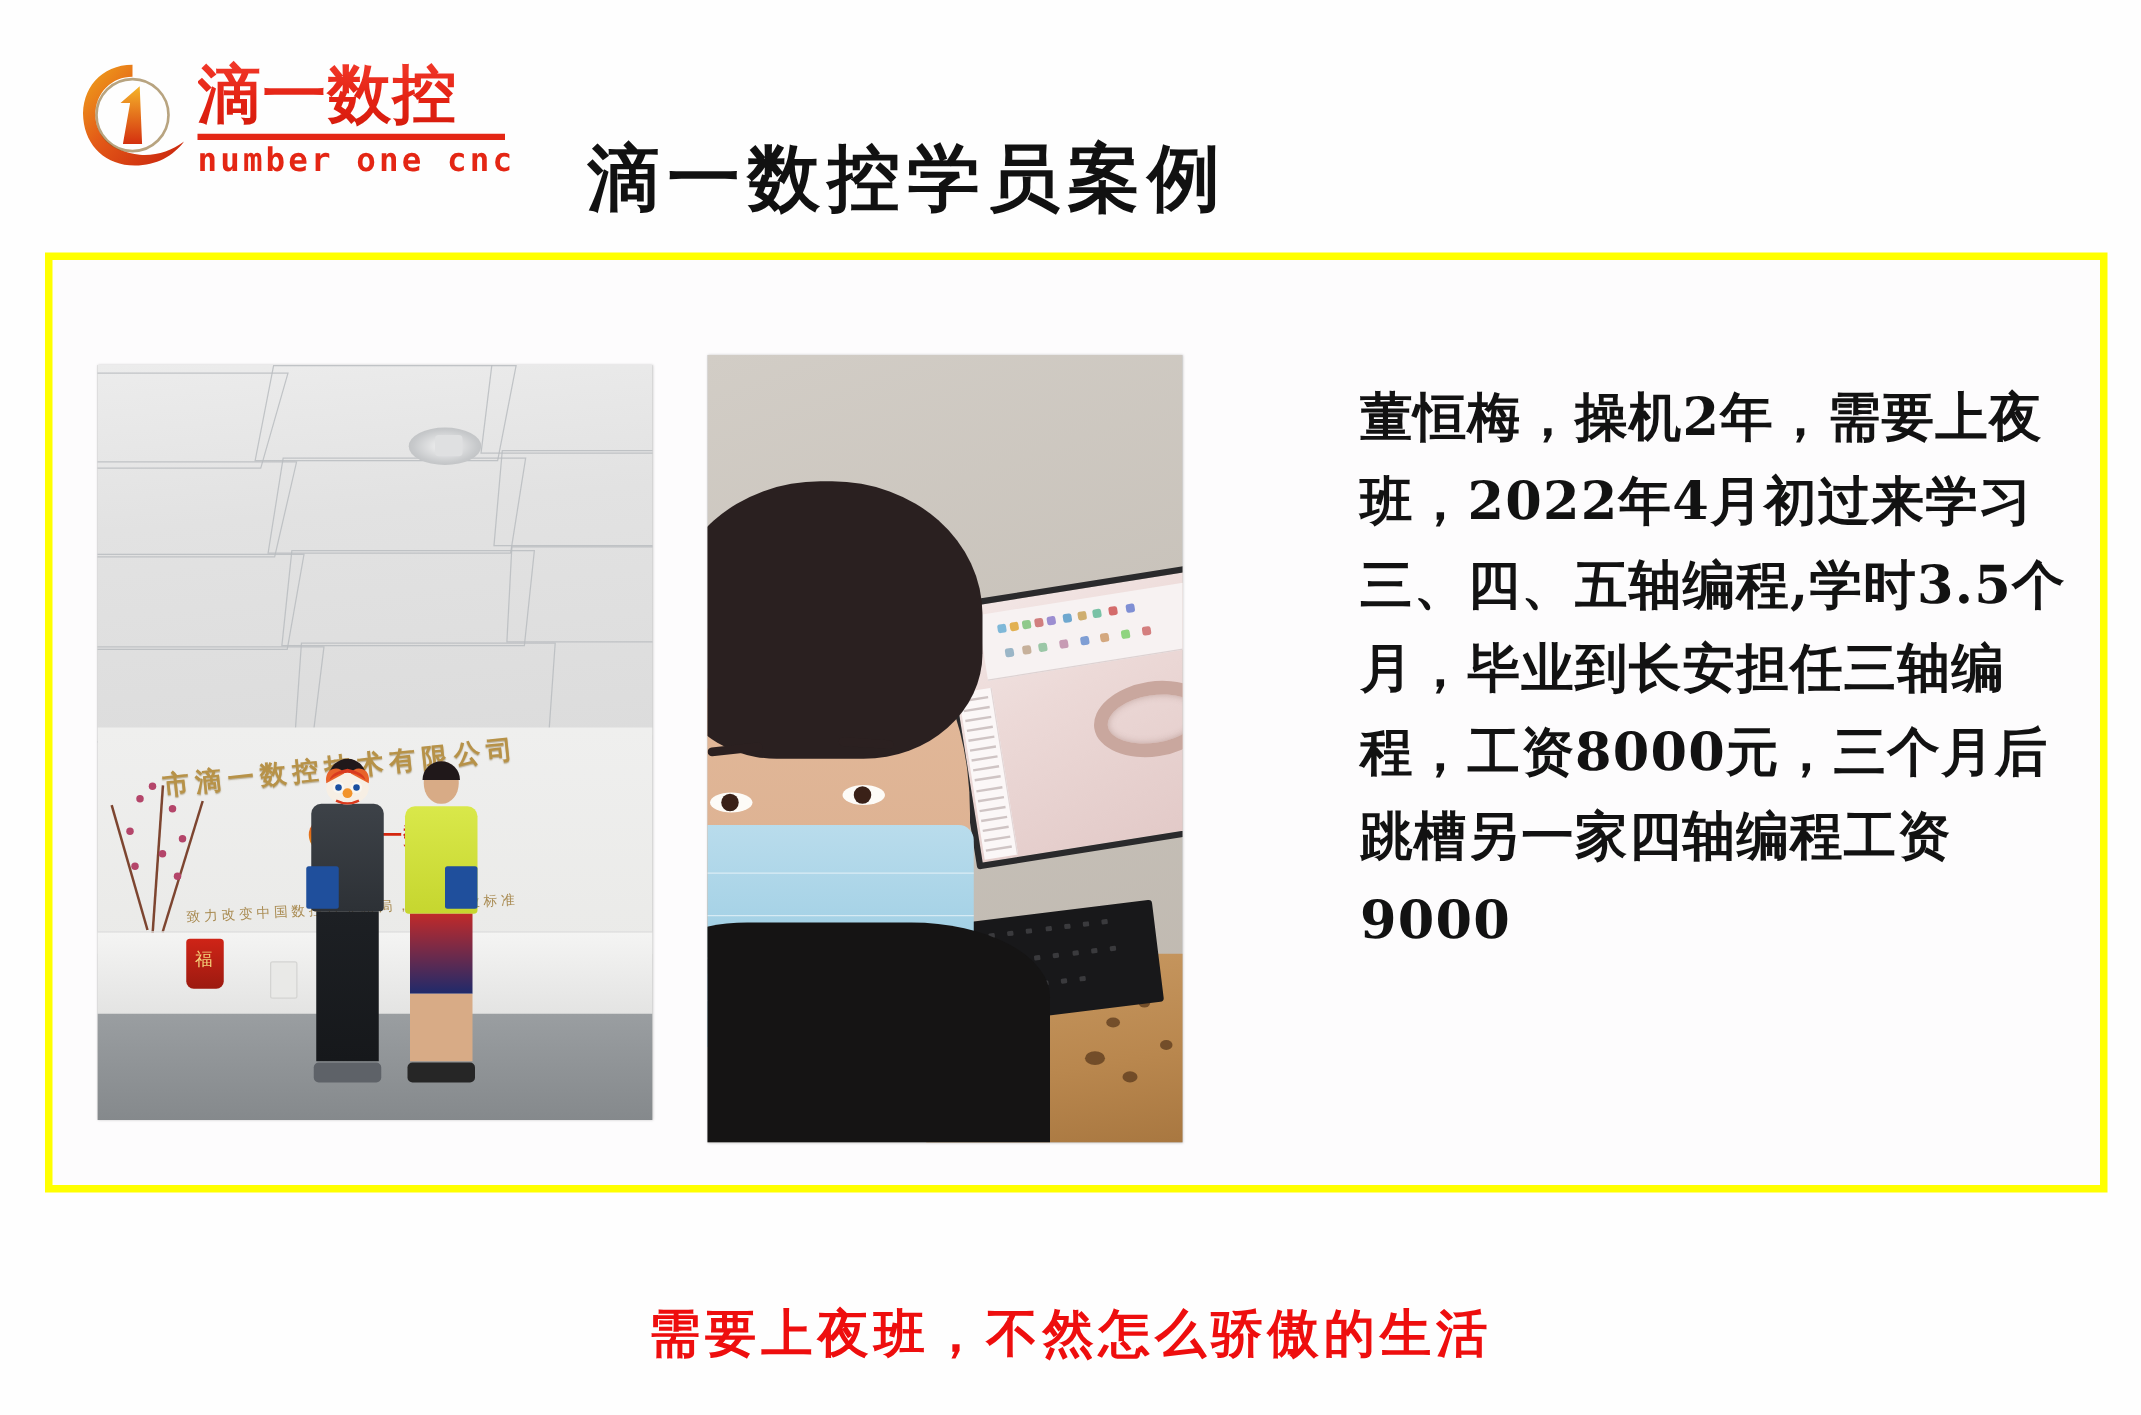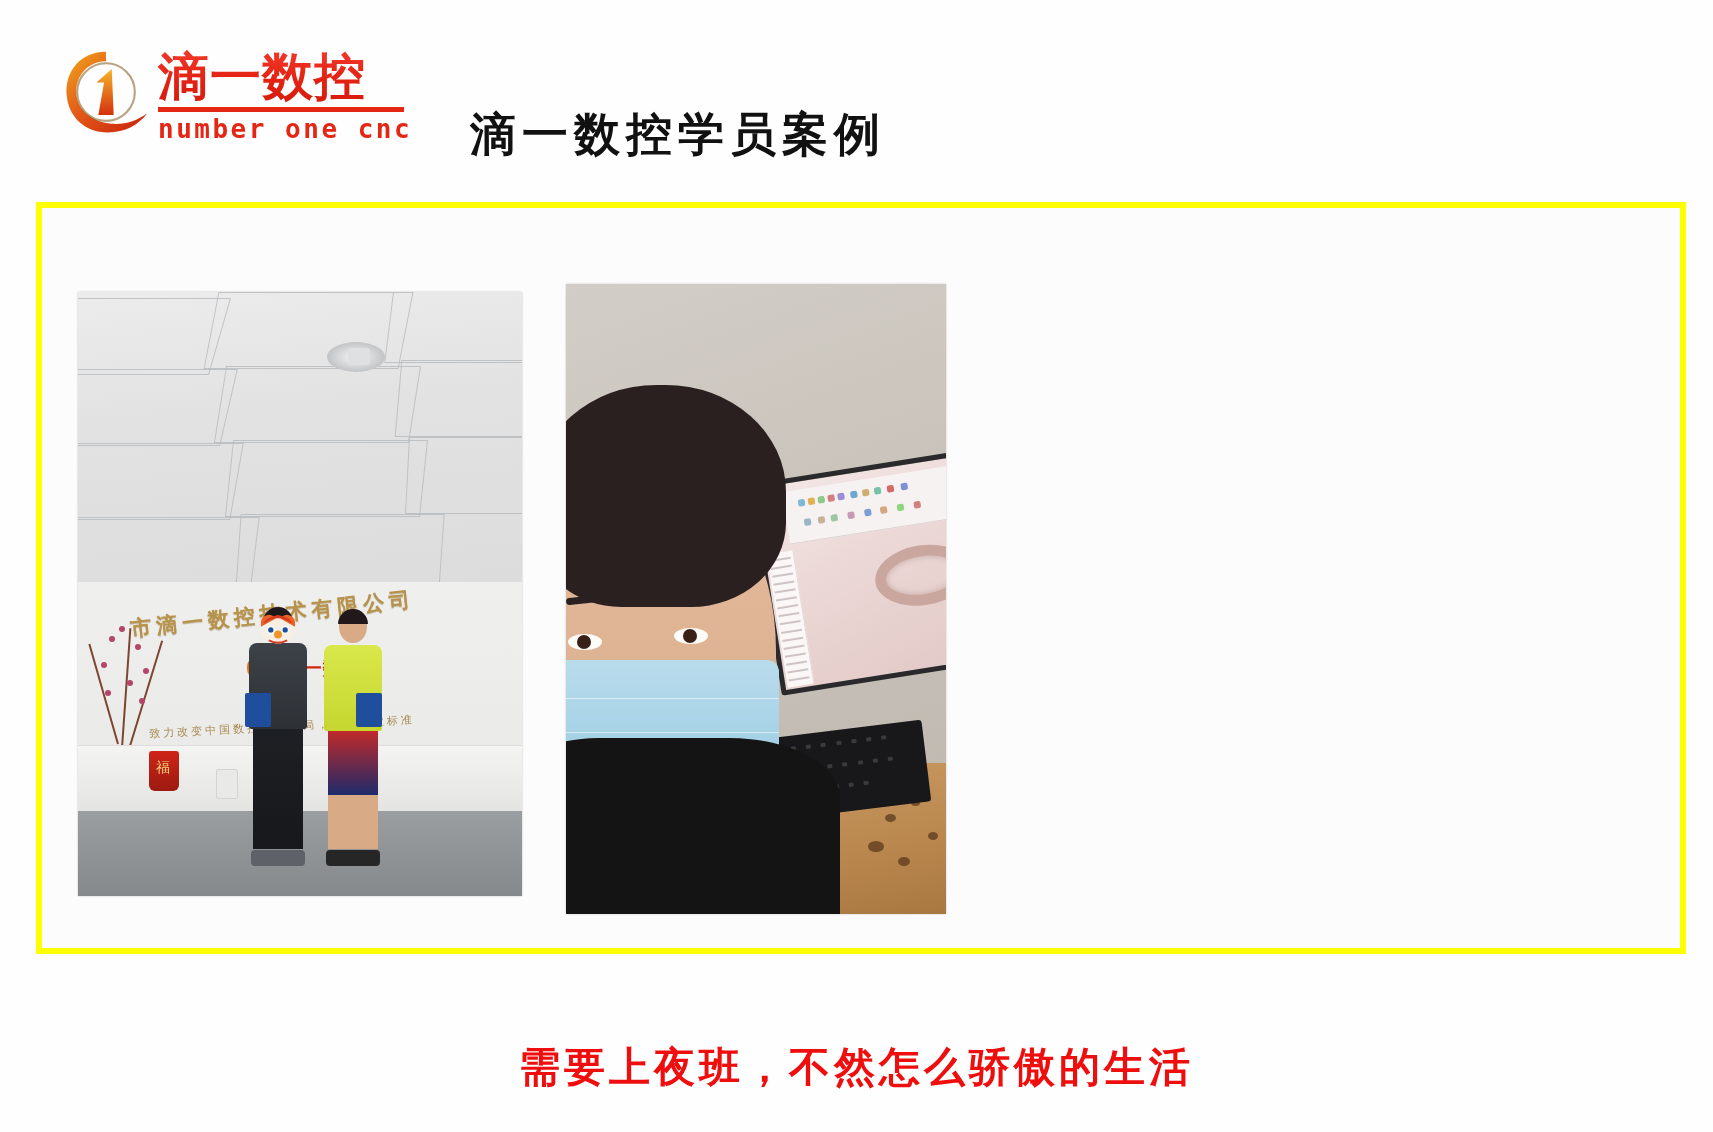--- a/index.html
+++ b/index.html
@@ -27,21 +27,21 @@
   .logo-en {
     font-family:"DejaVu Sans Mono","Liberation Mono",monospace;
     font-size:26px; font-weight:bold; color:#e42614;
     letter-spacing:2.5px; white-space:nowrap; line-height:30px;
   }
 
   
   .deck-title {
     position:absolute; left:470px; top:104px; width:700px;
     font-family:"DejaVu Serif","Liberation Serif",serif;
-    font-size:46px; font-weight:bold; color:#111111;
+    font-size:58px; font-weight:bold; color:#111111;
     letter-spacing:6px; white-space:nowrap;
   }
 
   
   .frame {
     position:absolute; left:36px; top:202px;
     width:1650px; height:752px;
     border:6px solid #ffff00;
     background:#fdfcfd;
   }
@@ -401,16 +401,17 @@
         <b style="top:18%"></b>
           <b style="top:34%"></b>
           <b style="top:50%"></b>
           <b style="top:66%"></b>
       </div>
     </div>
 
     <div class="w-body"></div>
   </div>
 
+  <div class="testimonial">董恒梅，操机2年，需要上夜班，2022年4月初过来学习三、四、五轴编程,学时3.5个月，毕业到长安担任三轴编程，工资8000元，三个月后跳槽另一家四轴编程工资9000</div>
 
   <div class="footer">需要上夜班，不然怎么骄傲的生活</div>
 
 </div>
 
 </body></html>

